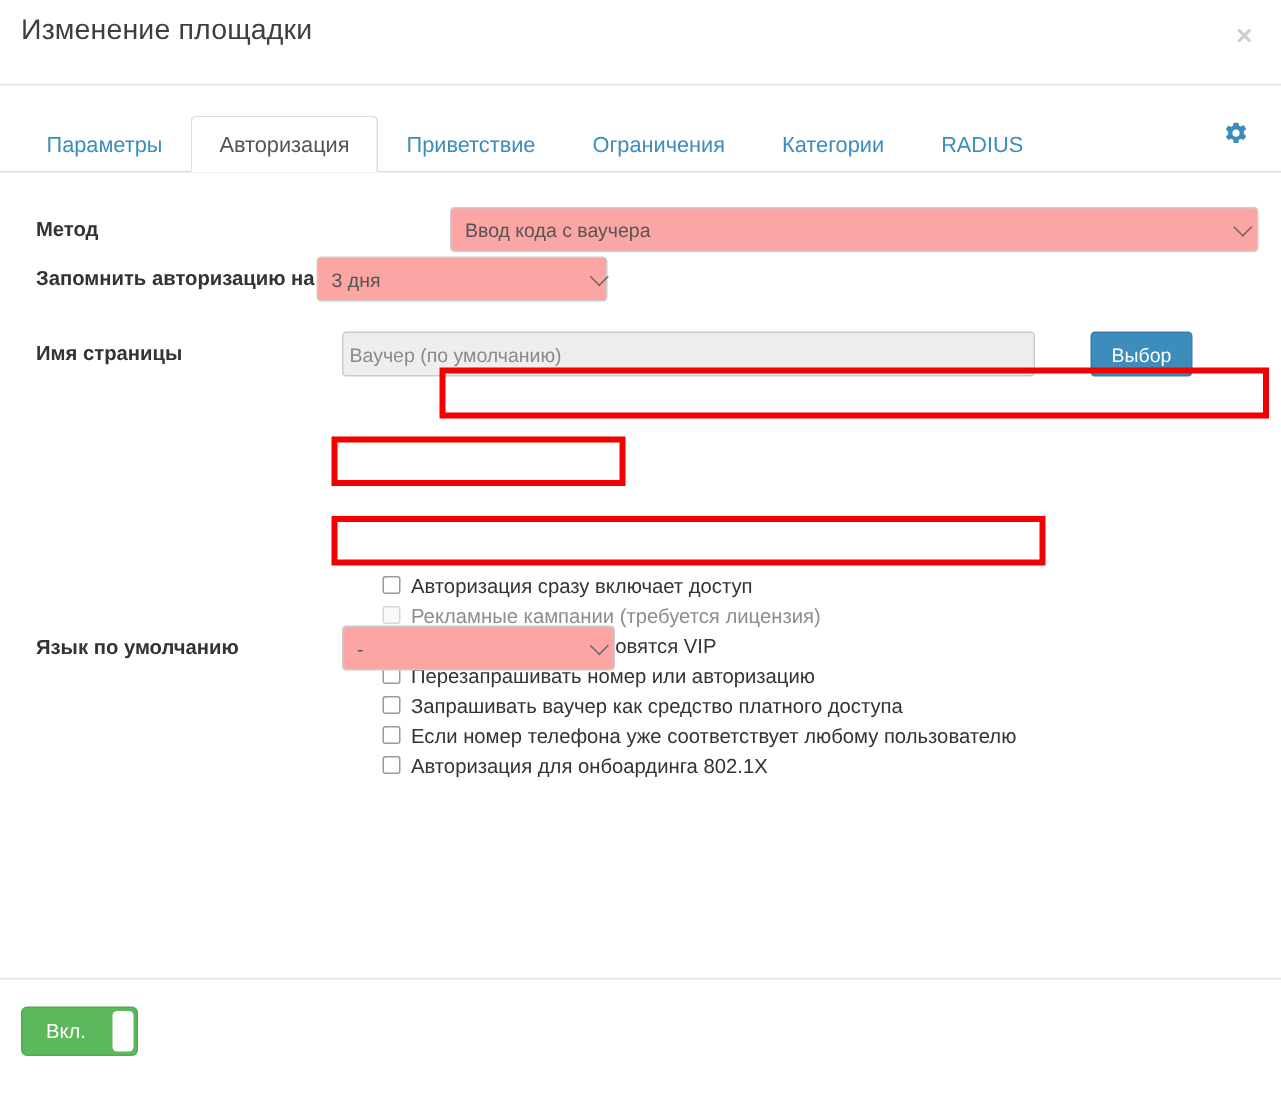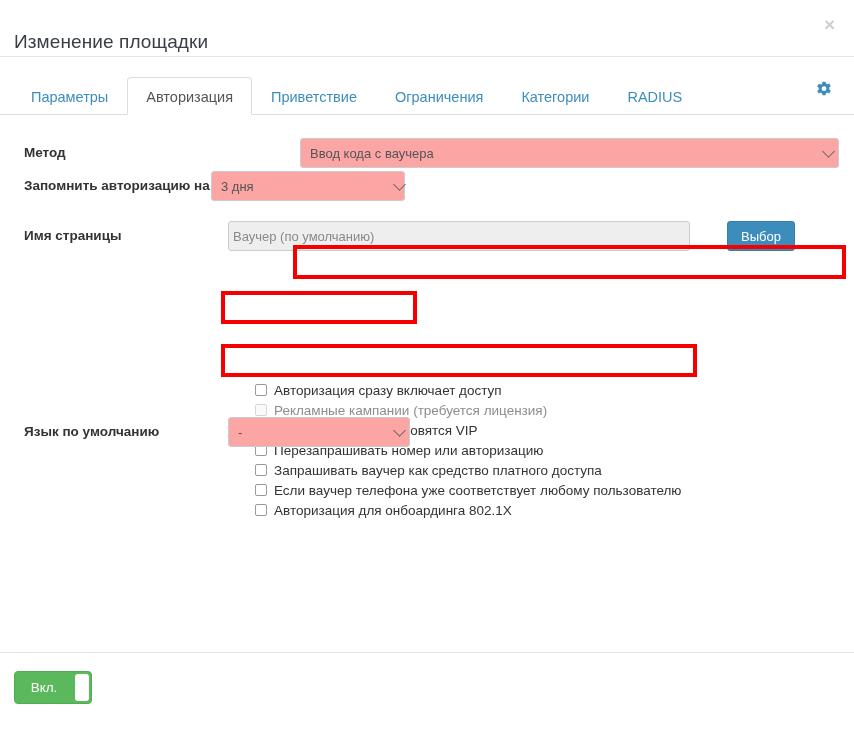--- a/index.html
+++ b/index.html
@@ -18,21 +18,21 @@
   }
 
   
   .dlg-header {
     position: relative;
     height: 57px;
     border-bottom: 1px solid #e5e5e5;
   }
   .dlg-title {
     position: absolute;
-    left: 14px; top: 31px;
+    left: 14px; top: 10px;
     font-size: 19px;
     color: #3b3f44;
     font-weight: 400;
     letter-spacing: .1px;
   }
   .close-icon {
     position: absolute;
     right: 14px; top: 13px;
     width: 22px; height: 22px;
     line-height: 22px;
@@ -292,21 +292,21 @@
       <div class="chk-row">
         <span class="chk-box"></span>
         <span class="chk-lbl">Перезапрашивать номер или авторизацию</span>
       </div>
       <div class="chk-row">
         <span class="chk-box"></span>
         <span class="chk-lbl">Запрашивать ваучер как средство платного доступа</span>
       </div>
       <div class="chk-row">
         <span class="chk-box"></span>
-        <span class="chk-lbl">Если ваучер телефона уже соответствует любому пользователю</span>
+        <span class="chk-lbl">Если номер телефона уже соответствует любому пользователю</span>
       </div>
       <div class="chk-row">
         <span class="chk-box"></span>
         <span class="chk-lbl">Авторизация для онбоардинга 802.1X</span>
       </div>
     </div>
 
     <div class="lbl" style="left:14px; top:307px;">Язык по умолчанию</div>
     <select class="field-select" style="left:228px; top:302px; width:182px;">
       <option>-</option>

